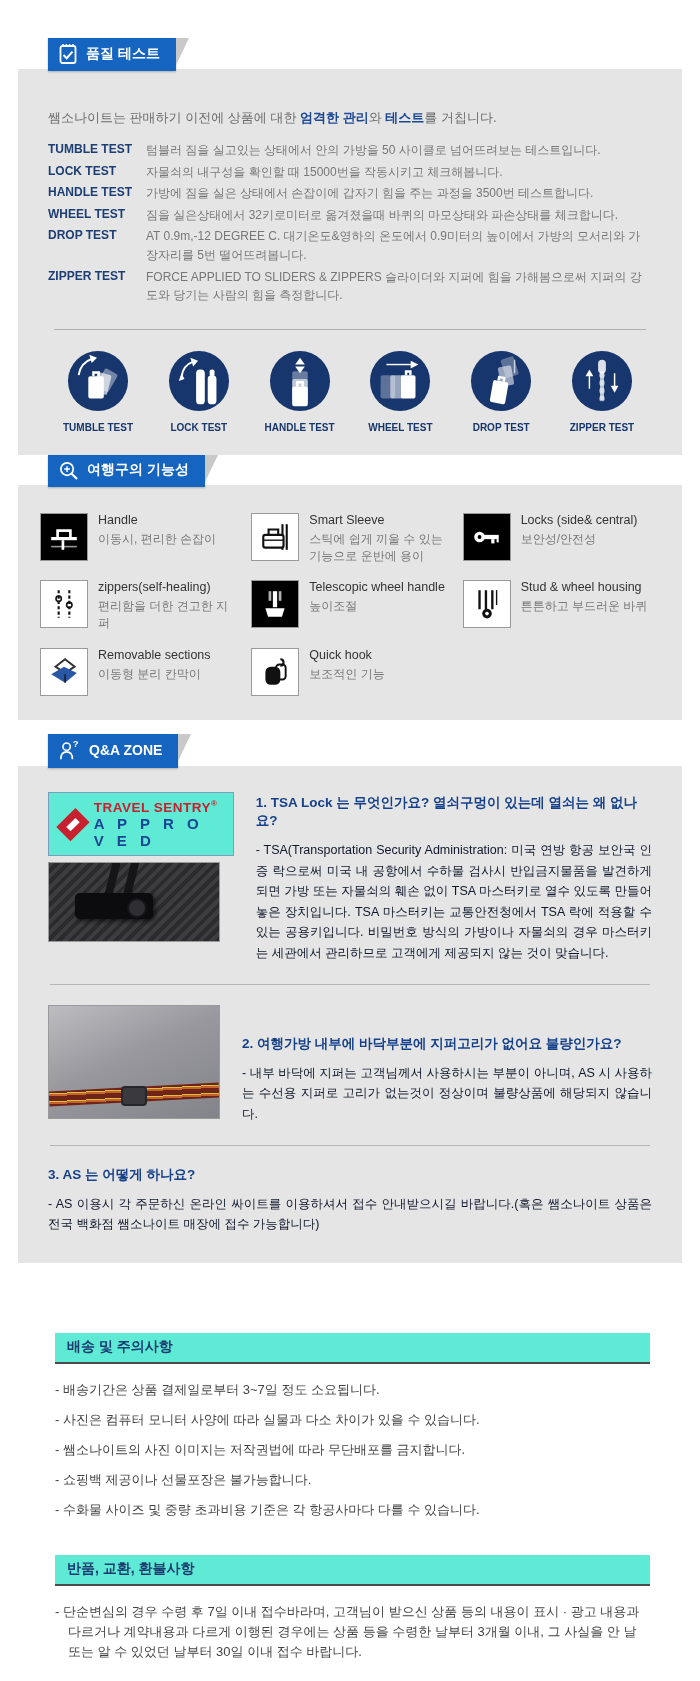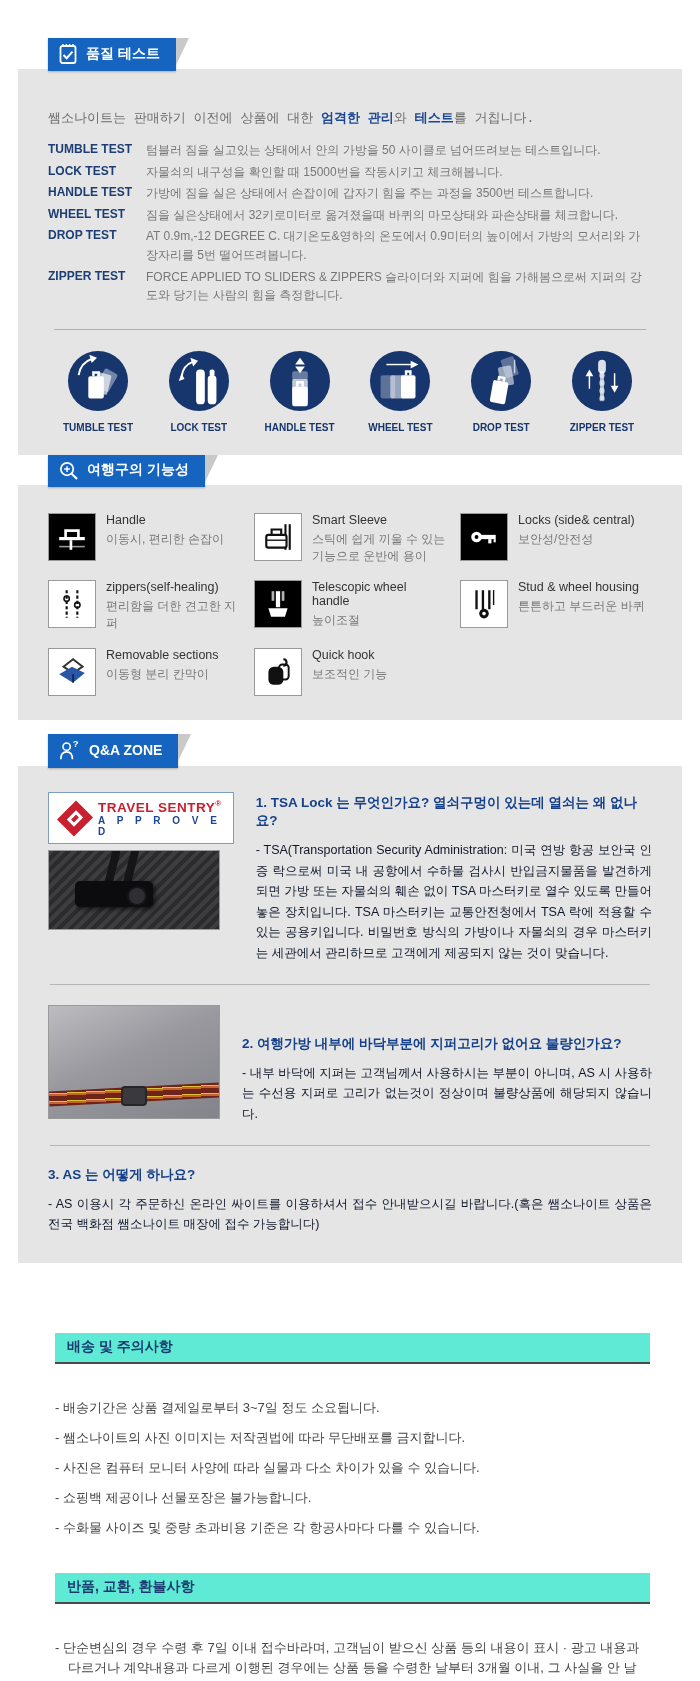--- a/index.html
+++ b/index.html
@@ -21,24 +21,24 @@
   }
   .badge:after {
     content:""; position:absolute; right:-13px; top:0;
     border-bottom:27px solid transparent;
     border-left:13px solid #c9c9c9;
   }
   .badge svg { display:block; }
   
   .panel { background:#e5e5e5; margin:0 18px; }
   .panel-quality { padding:40px 30px 22px; }
-  .panel-features { padding:28px 30px 24px; }
+  .panel-features { padding:28px 22px 24px; }
   .panel-qa { padding:26px 30px 28px; }
   
-  .intro { font-size:13px; color:#6c6c6c; margin-bottom:14px;font-family:Liberation Mono, monospace; }
+  .intro { font-size:13px; color:#6c6c6c; margin-bottom:14px; }
   .intro b { color:#1a4694; }
   .test-row { display:flex; margin-bottom:3px; }
   .test-name { flex:0 0 98px; color:#1c3e74; font-weight:bold; font-size:12px; padding-top:1px; }
   .test-desc { flex:1; font-size:12px; color:#777; line-height:1.55; }
   .divider { border-top:1px solid #b0b0b0; margin:24px 6px 20px; }
   .icon-row { display:flex; justify-content:space-between; padding:0 2px; }
   .qicon { width:96px; text-align:center; }
   .qicon .circle { display:inline-block; }
   .qicon-label { display:block; margin-top:6px; font-size:10px; font-weight:bold; color:#17366d; letter-spacing:0; }
   
@@ -53,28 +53,28 @@
   .feat-title { color:#333; font-size:12.5px; margin-bottom:4px; }
   .feat-desc { color:#777; line-height:1.4; }
   
   .qa-row { display:flex; gap:22px; }
   .qa-left { flex:0 0 172px; }
   .qa-right { flex:1; padding-top:2px; }
   .q-title { color:#16418a; font-weight:bold; font-size:13.5px; margin-bottom:10px; }
   .q-body { font-size:12.5px; color:#0f172a; line-height:1.65; text-align:justify; }
   .qa-div { border-top:1px solid #b5b5b5; margin:20px 2px; }
   .ts-box {
-    background:#ffffff; border:1px solid #7e9cc0; padding:6px 8px;
+    background:#5eead4; border:1px solid #7e9cc0; padding:6px 8px;
     display:flex; align-items:center; gap:9px; margin-bottom:6px;
   }
   .ts-diamond { position:relative; width:27px; height:27px; background:#c8202f; transform:rotate(45deg); margin:4px 2px 4px 6px; }
   .ts-diamond-inner { position:absolute; inset:7px; border:3px solid #fff; }
   .ts-line1 { color:#c8202f; font-weight:bold; font-size:13.5px; letter-spacing:.5px; white-space:nowrap; }
   .ts-line1 sup { font-size:8px; }
-  .ts-line2 { color:#1a4694; font-weight:bold; font-size:10px; letter-spacing:4.5px; margin-top:1px; }
+  .ts-line2 { color:#1a4694; font-weight:bold; font-size:15px; letter-spacing:4.5px; margin-top:1px; }
   .tsa-photo {
     position:relative; width:172px; height:80px; overflow:hidden;
     background:repeating-linear-gradient(135deg,#3d3d40 0 4px,#2b2b2e 4px 8px);
     border:1px solid #9a9a9a;
   }
   .tsa-lock { position:absolute; left:26px; top:30px; width:78px; height:26px; background:#0c0c0e; border-radius:5px; box-shadow:2px 2px 4px rgba(0,0,0,.6); }
   .tsa-lock:after { content:""; position:absolute; right:6px; top:5px; width:16px; height:16px; border-radius:50%; background:#2e2e33; border:2px solid #151518; }
   .tsa-rail { position:absolute; left:60px; top:-6px; width:8px; height:40px; background:#151517; transform:rotate(14deg); box-shadow:18px 0 0 #151517; }
   .interior-photo {
     position:relative; width:172px; height:114px; overflow:hidden;
@@ -87,21 +87,21 @@
     transform:rotate(-3deg);
   }
   .interior-buckle { position:absolute; left:72px; bottom:12px; width:26px; height:20px; background:#3a3a3e; border-radius:4px; border:2px solid #26262a; }
   
   .sec { margin:0 50px 0 55px; }
   .sec-bar {
     background:#5eead4; border-bottom:2px solid #4b4b4b;
     color:#1a3a70; font-weight:bold; font-size:14px;
     padding:5px 12px 6px;
   }
-  .notice-list { margin-top:34px; }
+  .notice-list { margin-top:16px; }
   .notice-item {
     font-size:13px; color:#444; line-height:1.55;
     padding-left:13px; text-indent:-13px; margin-bottom:10px;
   }
   .notice-item:before { content:"- "; }
   .mt-sec1 { margin-top:70px; }
   .mt-sec2 { margin-top:34px; }
   .badge-quality { margin-top:38px; }
   .badge-features { }
   .badge-qa { margin-top:14px; }
@@ -462,22 +462,22 @@
     <div class="q-body">- AS 이용시 각 주문하신 온라인 싸이트를 이용하셔서 접수 안내받으시길 바랍니다.(혹은 쌤소나이트 상품은 전국 백화점 쌤소나이트 매장에 접수 가능합니다)</div>
   </div>
 
 </div>
 
 
 <div class="sec mt-sec1">
   <div class="sec-bar">배송 및 주의사항</div>
   <div class="notice-list">
     <div class="notice-item">배송기간은 상품 결제일로부터 3~7일 정도 소요됩니다.</div>
+    <div class="notice-item">사진은 컴퓨터 모니터 사양에 따라 실물과 다소 차이가 있을 수 있습니다.</div>
     <div class="notice-item">쌤소나이트의 사진 이미지는 저작권법에 따라 무단배포를 금지합니다.</div>
-    <div class="notice-item">사진은 컴퓨터 모니터 사양에 따라 실물과 다소 차이가 있을 수 있습니다.</div>
     <div class="notice-item">쇼핑백 제공이나 선물포장은 불가능합니다.</div>
     <div class="notice-item">수화물 사이즈 및 중량 초과비용 기준은 각 항공사마다 다를 수 있습니다.</div>
   </div>
 </div>
 
 
 <div class="sec mt-sec2">
   <div class="sec-bar">반품, 교환, 환불사항</div>
   <div class="notice-list">
     <div class="notice-item">단순변심의 경우 수령 후 7일 이내 접수바라며, 고객님이 받으신 상품 등의 내용이 표시 · 광고 내용과 다르거나 계약내용과 다르게 이행된 경우에는 상품 등을 수령한 날부터 3개월 이내, 그 사실을 안 날 또는 알 수 있었던 날부터 30일 이내 접수 바랍니다.</div>

